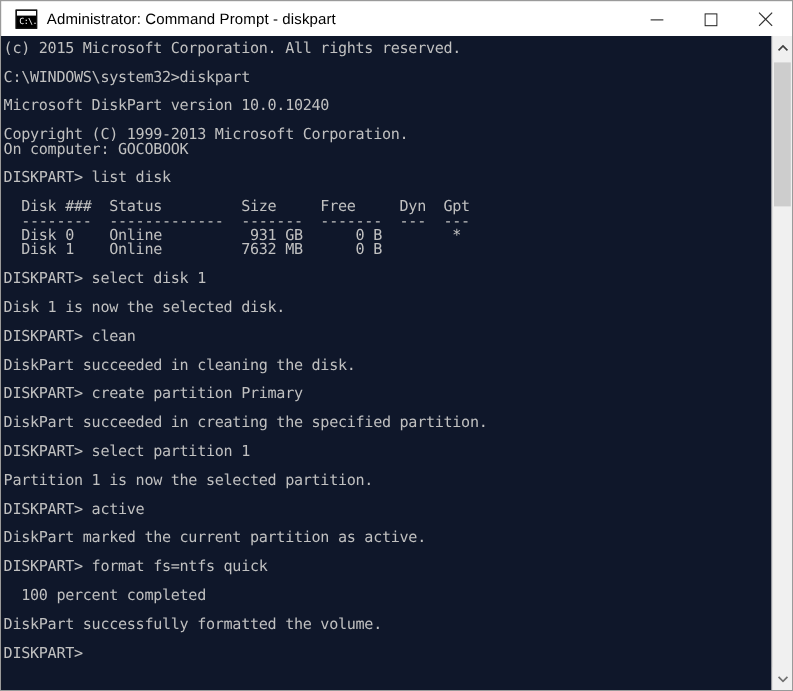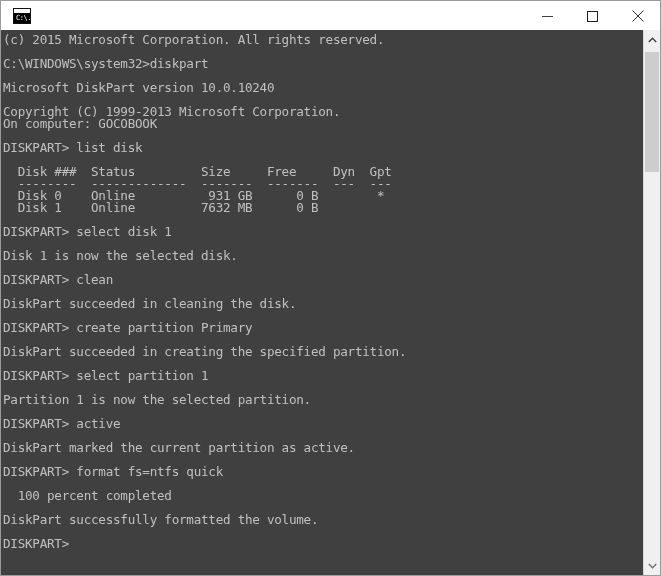--- a/index.html
+++ b/index.html
@@ -93,21 +93,21 @@
     border: none;
     padding: 0;
     cursor: default;
   }
   .caption-btn svg { display: block; }
 
   
   #console-area {
     position: relative;
     flex: 1 1 auto;
-    background: #404040;
+    background: #0f172a;
     display: flex;
     overflow: hidden;
     gap: 43px;
   }
   #console-text {
     flex: 1 1 auto;
     color: #c0c0c0;
     font-family: "DejaVu Sans Mono", monospace;
     font-size: 12.6px;
     line-height: 12px;
@@ -158,20 +158,21 @@
 </head>
 <body>
 
 <div id="window">
 
   <div id="titlebar">
     <div id="app-icon">
       <div class="icon-titlestrip"></div>
       <div class="icon-prompt">C:\.</div>
     </div>
+    <div id="title-text">Administrator: Command Prompt - diskpart</div>
 
     <div class="caption-buttons">
       <button class="caption-btn">
         <svg width="11" height="11" viewBox="0 0 11 11">
           <line x1="0" y1="5.5" x2="11" y2="5.5" stroke="#404040" stroke-width="1"></line>
         </svg>
       </button>
       <button class="caption-btn">
         <svg width="11" height="11" viewBox="0 0 11 11">
           <rect x="0.5" y="0.5" width="10" height="10" fill="none" stroke="#202020" stroke-width="1"></rect>

